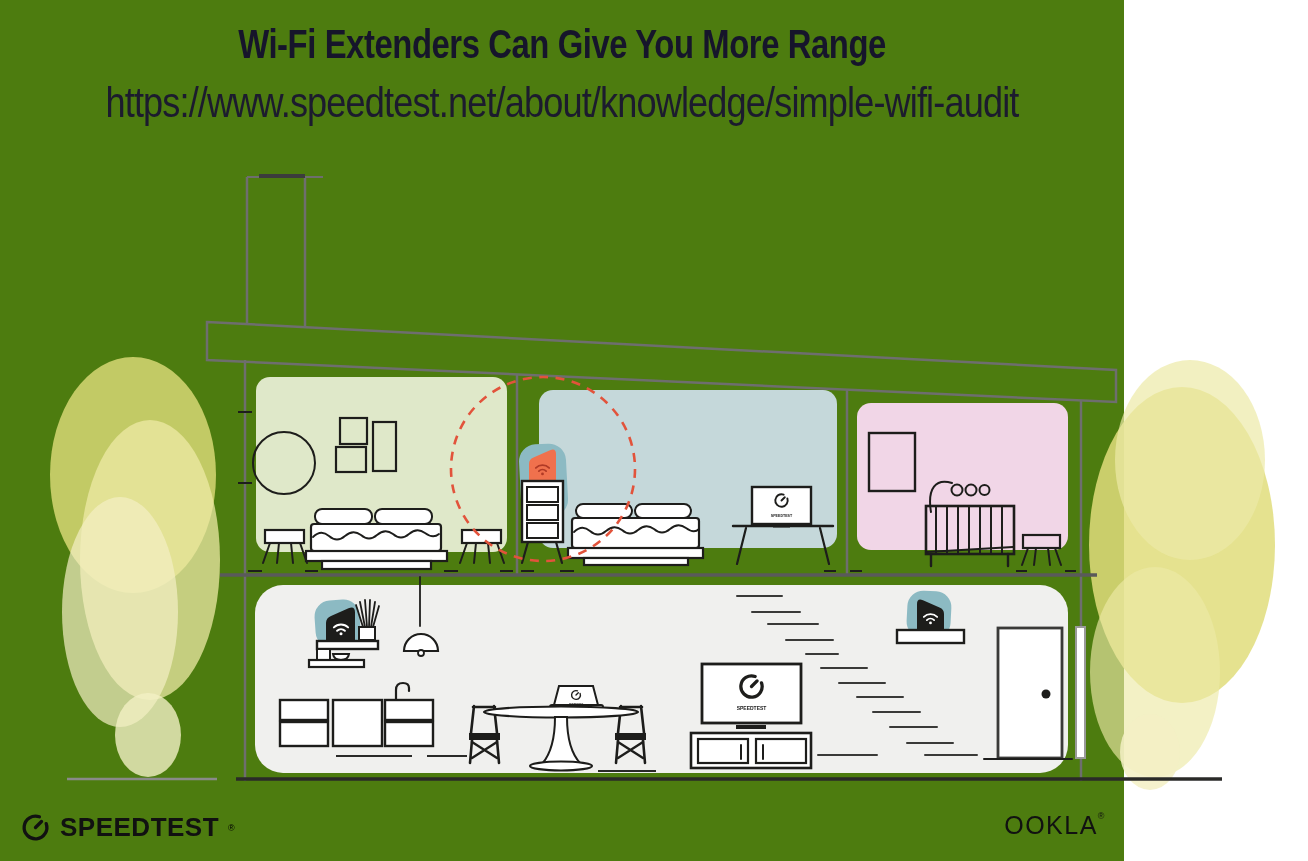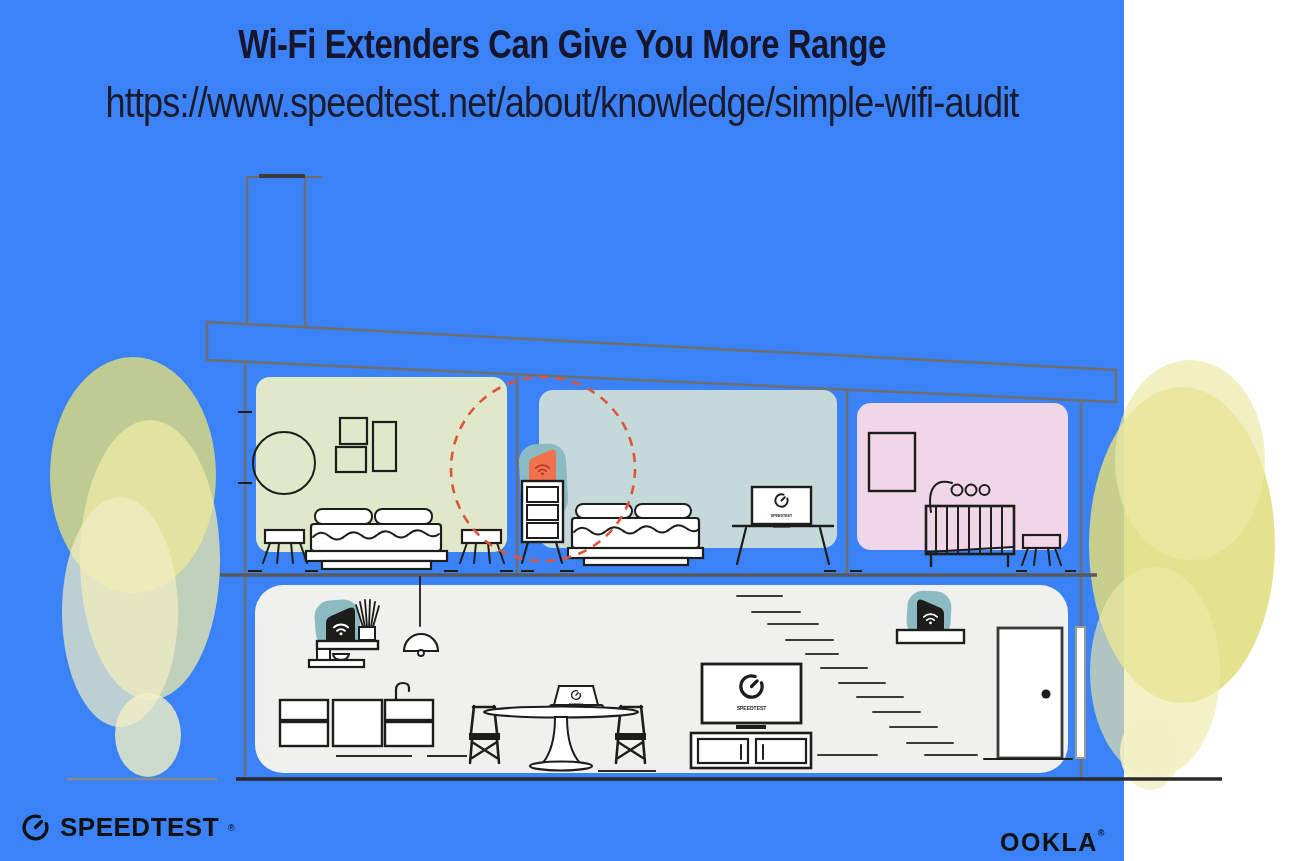--- a/index.html
+++ b/index.html
@@ -1,31 +1,31 @@
 <!DOCTYPE html>
 <html style="--c-roomGreen: #dfe8c9; --c-roomBlue: #c5d8da; --c-roomPink: #f1d6e7; --c-floorGray: #f0f0ee; --c-teal: #8cbac3; --c-orange: #f0714d; --c-wifiRed: #b03a26; --c-dash: #e2533b; --c-treeYellow: #e0dd7b; --c-treeYellowLight: #edeaa6; --c-treeYellowPale: #f3f0c4;"><head>
 <meta charset="utf-8">
 <style>
   :root{
     --c-ink:#1d1d1b; --c-wall:#6e6e6e; --c-title:#16152b;
   }
   *{margin:0;padding:0;box-sizing:border-box;}
   html,body{width:1308px;height:861px;background:#ffffff;overflow:hidden;
     font-family:"Liberation Sans", sans-serif;}
-  .page{position:relative;width:1124px;height:861px;background:#3b82f6;padding-left:24px;}
+  .page{position:relative;width:1124px;height:861px;background:#4d7c0f;padding-left:24px;}
   .header{position:absolute;top:22px;left:0;width:100%;text-align:center;}
   .title{font-size:40px;font-weight:700;color:var(--c-title);letter-spacing:-.5px;
     transform:scaleX(.82);transform-origin:50% 50%;}
   .url{margin-top:12px;font-size:42px;font-weight:400;color:#1c1b2e;letter-spacing:-1px;
     transform:scaleX(.86);transform-origin:50% 50%;}
   .scene{position:absolute;left:0;top:0;width:1308px;height:861px;}
   .footer-left{position:absolute;left:20px;bottom:18px;display:flex;align-items:center;gap:9px;}
   .footer-left .st-text{font-size:26px;font-weight:700;color:#111;letter-spacing:.5px;}
   .footer-left sup{font-size:9px;vertical-align:top;}
-  .footer-right{position:absolute;right:18px;bottom:4px;font-size:25px;font-weight:700;
+  .footer-right{position:absolute;right:18px;bottom:21px;font-size:25px;font-weight:400;
     color:#111;letter-spacing:1.5px;margin-top:7px;}
   .footer-right sup{font-size:9px;vertical-align:top;}
   
   .room-green{fill:var(--c-roomGreen);}
   .room-blue{fill:var(--c-roomBlue);}
   .room-pink{fill:var(--c-roomPink);}
   .floor-gray{fill:var(--c-floorGray);}
   .teal{fill:var(--c-teal);}
   .ink-line{stroke:var(--c-ink);fill:none;stroke-linecap:round;}
   .ink-fill{fill:var(--c-ink);}

